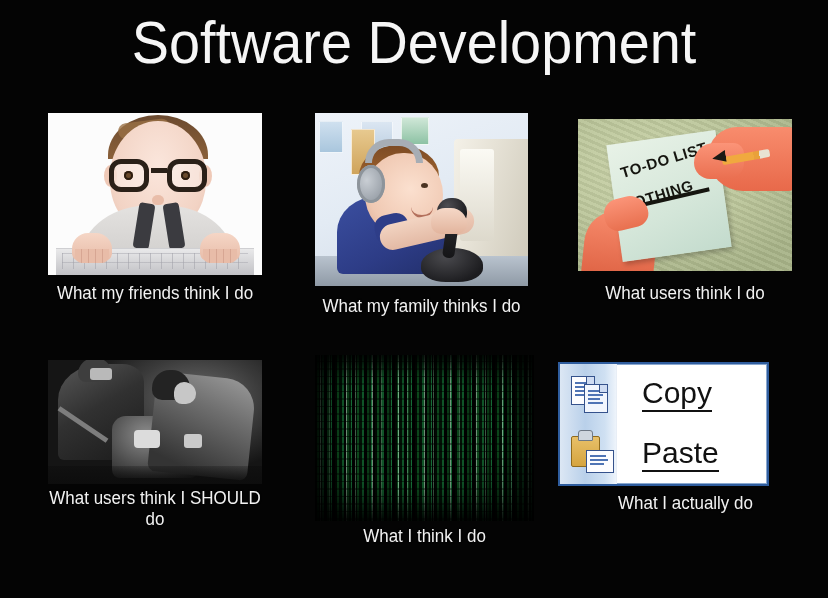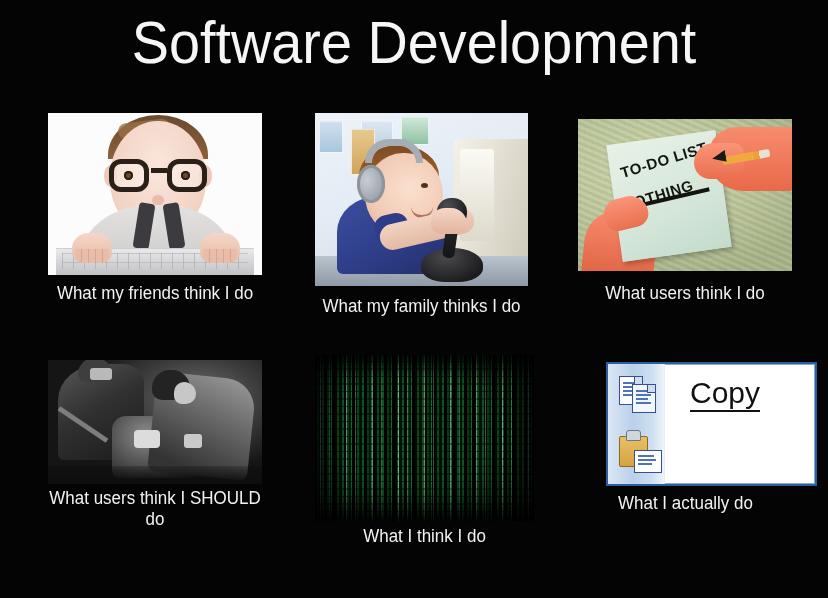--- a/index.html
+++ b/index.html
@@ -391,21 +391,21 @@
       radial-gradient(ellipse 70% 60% at 45% 45%, rgba(0,0,0,0) 0 55%, rgba(0,0,0,.55) 100%);
   }
   #p5 .vign {
     position: absolute; inset: 0;
     box-shadow: inset 0 0 22px 10px #000;
   }
   #p5 .caption { left: 315px; top: 526px; width: 219px; }
 
   
   #p6 .photo {
-    left: 606px; top: 362px; width: 211px; height: 124px;
+    left: 558px; top: 362px; width: 211px; height: 124px;
     background: #ffffff;
     border: 2px solid #2f5d9e;
     box-sizing: border-box;
     box-shadow: 0 0 0 1px #8aa8cf inset;
   }
   #p6 .gutter {
     position: absolute; left: 0; top: 0; width: 56px; height: 100%;
     background: linear-gradient(to right, #dce7f4 0%, #b9d0ea 45%, #cfe0f2 80%, #eef4fb 100%);
     border-right: 1px solid #e8eef6;
   }
@@ -599,17 +599,20 @@
         <div class="pdoc">
           <div class="ln"></div>
           <div class="ln"></div>
           <div class="ln"></div>
         </div>
       </div>
 
       <div class="menuitem mi1">
         <span class="label">Copy</span>
       </div>
+      <div class="menuitem mi2">
+        <span class="label">Paste</span>
+      </div>
     </div>
     <div class="caption">What I actually do</div>
   </div>
 
 </div>
 
 </body></html>

